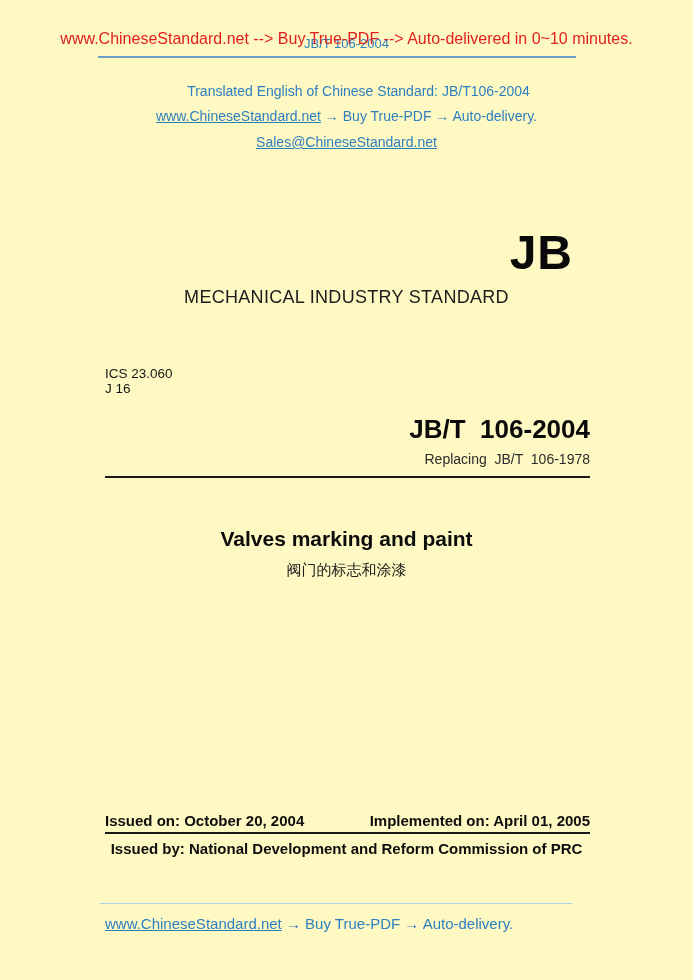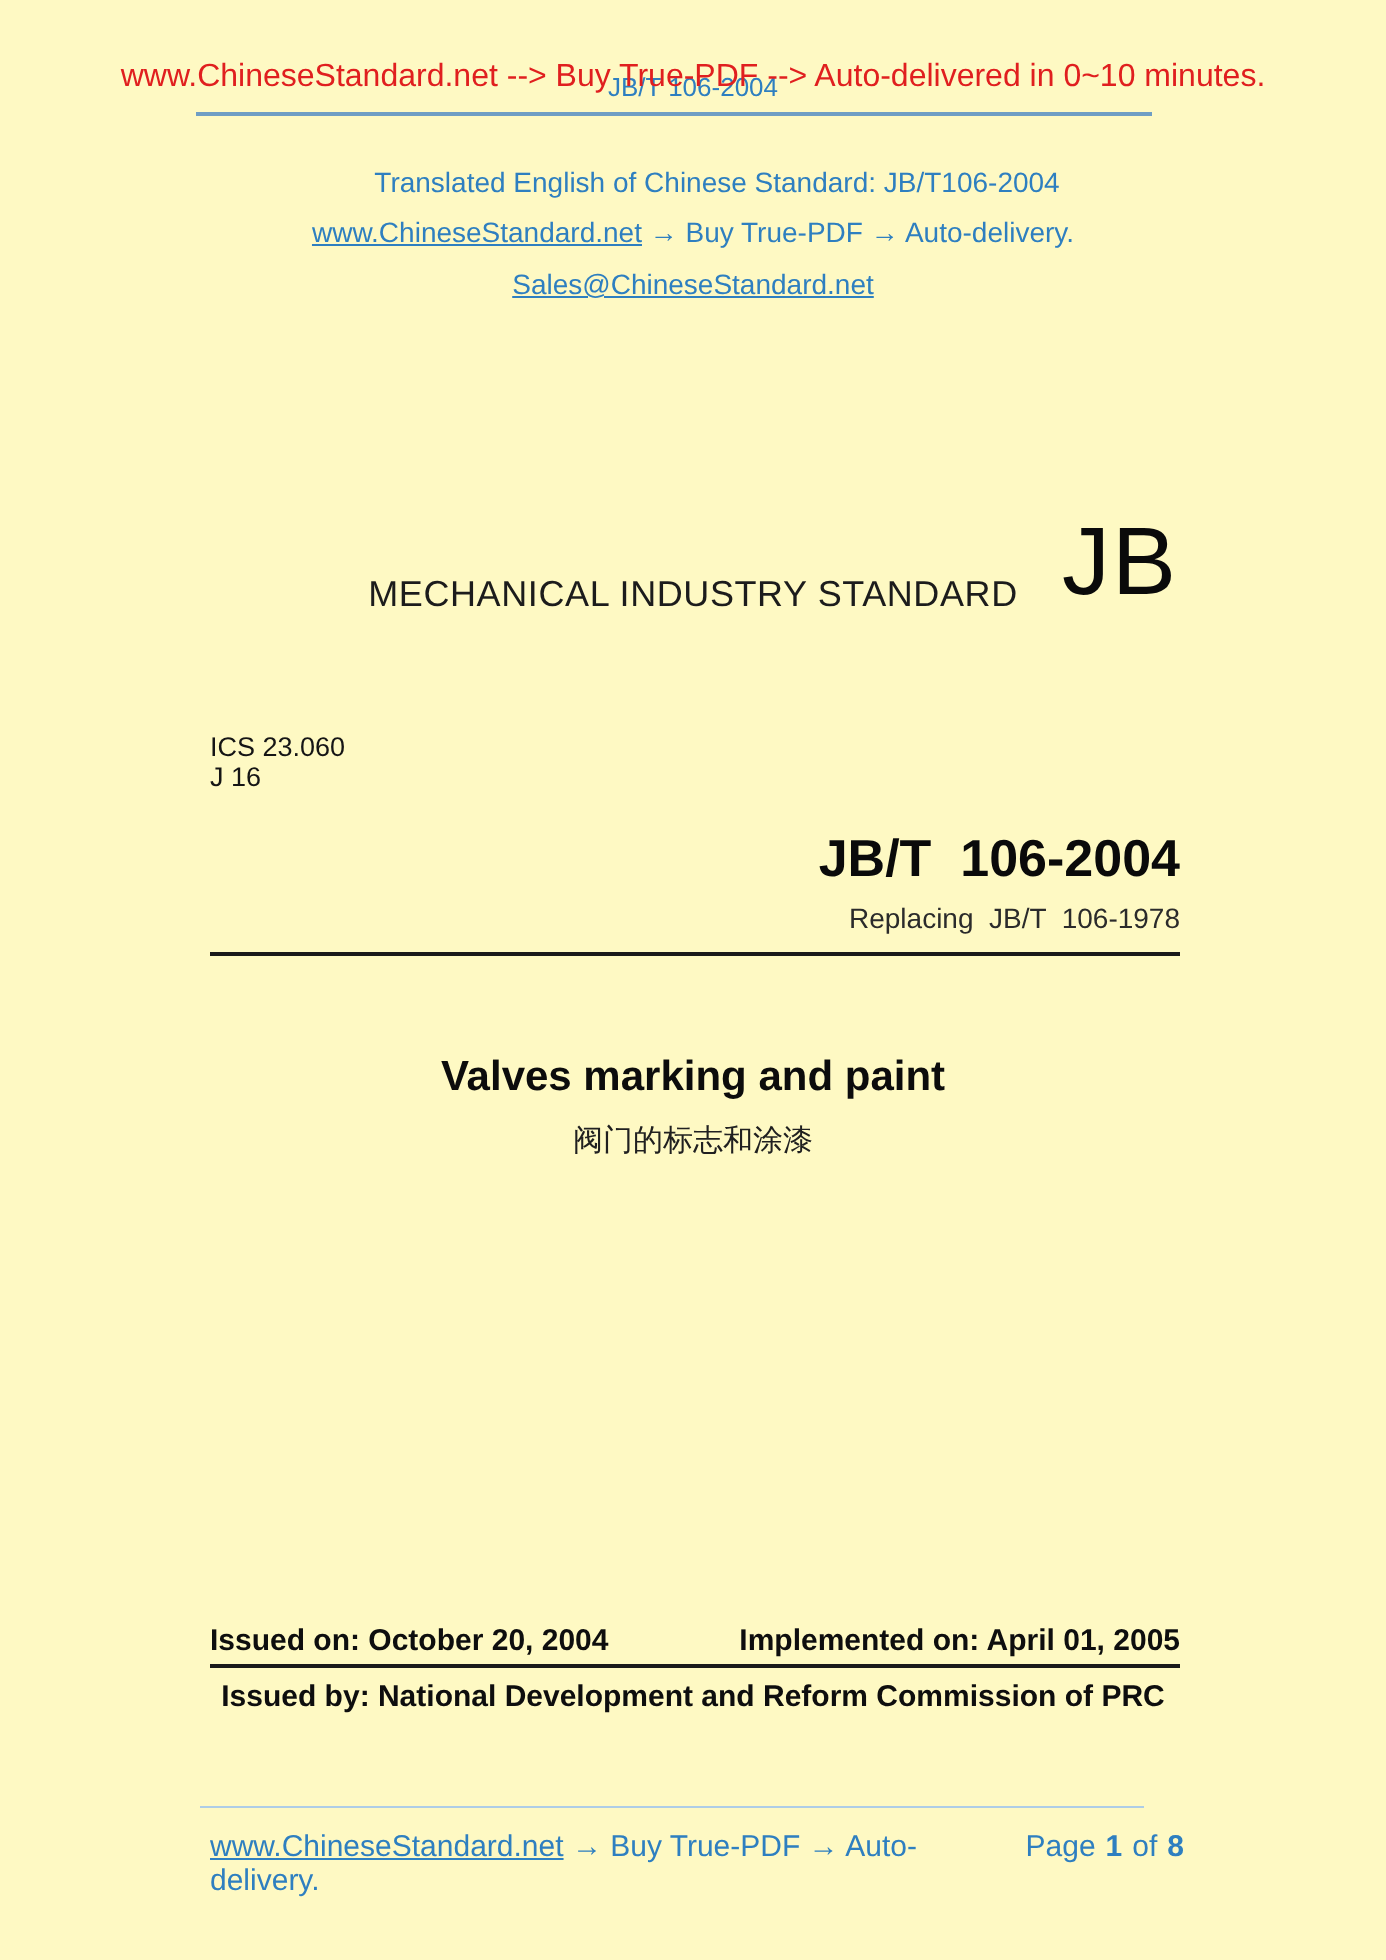--- a/index.html
+++ b/index.html
@@ -41,24 +41,23 @@
   
   .hdr-line { position: absolute; left: 0; width: 100%; text-align: center; color: #2e7fc0; font-size: 14px; }
   .hdr-1 { top: 83px; padding-left: 12px; }
   .hdr-2 { top: 108px; }
   .hdr-3 { top: 134px; }
   a.lnk { color: #2e7fc0; text-decoration: underline; cursor: pointer; }
 
   
   .jb-logo {
     position: absolute;
-    top: 225px; right: 104px;
-    font-size: 48px; font-weight: normal; letter-spacing: 1px;
+    top: 225px; right: 120px;
+    font-size: 48px; font-weight: bold; letter-spacing: 1px;
     color: #0a0a0a;
-    margin-top: 29px;
   }
   .org-line { position: absolute; left: 0; width: 100%; text-align: center; font-size: 18px; color: #1c1c1c; letter-spacing: 0.3px; }
   .org-1 { top: 287px; }
   .org-2 { top: 321px; }
 
   
   .ics-1 { position: absolute; left: 105px; top: 366px; font-size: 13.5px; }
   .ics-2 { position: absolute; left: 105px; top: 381px; font-size: 13.5px; }
 
   
@@ -124,16 +123,15 @@
   <div class="issue-row">
     <span>Issued on: October 20, 2004</span>
     <span>Implemented on: April 01, 2005</span>
   </div>
   <div class="black-rule-2"></div>
   <div class="issued-by">Issued by: National Development and Reform Commission of PRC</div>
 
   <div class="footer-line"></div>
   <div class="footer-row">
     <span><a class="lnk">www.ChineseStandard.net</a><span> → Buy True-PDF → Auto-delivery.</span></span>
-    <span class="page-indicator"><span>Page</span><span class="num">1</span><span>of</span><span class="num">8</span></span>
   </div>
 
 </div>
 
 </body></html>

